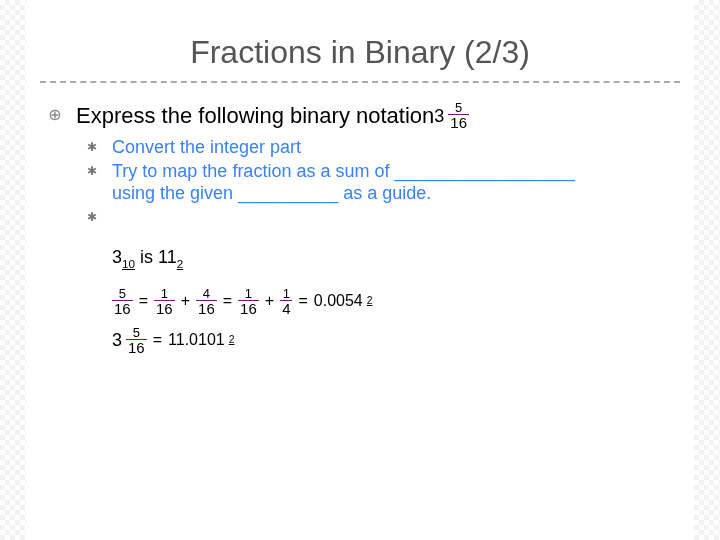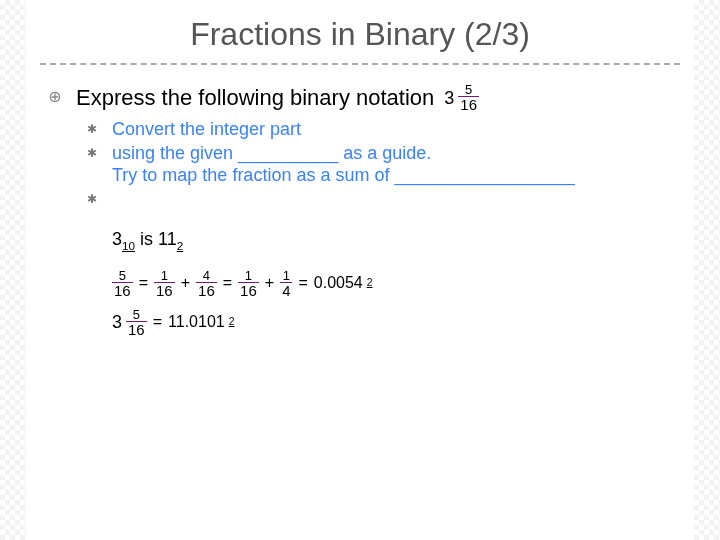--- a/index.html
+++ b/index.html
@@ -10,21 +10,21 @@
     font-family: Arial, Helvetica, sans-serif;
     background: #fff;
     color: #000;
     overflow: hidden;
   }
   .slide {
     position: relative;
     width: 720px;
     height: 540px;
     box-sizing: border-box;
-    padding: 16px 40px 30px 40px;
+    padding: 34px 40px 30px 40px;
   }
   
   .bg-strip {
     position: absolute;
     top: 0;
     bottom: 0;
     width: 26px;
     background-image:
       linear-gradient(45deg, rgba(0,0,0,0.05) 25%, transparent 25%, transparent 75%, rgba(0,0,0,0.05) 75%),
       linear-gradient(45deg, rgba(0,0,0,0.05) 25%, transparent 25%, transparent 75%, rgba(0,0,0,0.05) 75%);
@@ -65,21 +65,20 @@
   .l1-content {
     flex: 1 1 auto;
   }
   .l1-text {
     font-size: 22px;
     color: #000;
     line-height: 28px;
     margin-bottom: 6px;
     display: flex;
     align-items: center;
-    gap: 10px;
   }
 
   .level2 {
     display: flex;
     align-items: flex-start;
     margin-left: 8px;
     margin-top: 2px;
   }
   .bullet-l2 {
     flex: 0 0 auto;
@@ -159,22 +158,22 @@
       </div>
 
       <div class="level2">
         <div class="bullet-l2">✱</div>
         <div class="l2-text">Convert the integer part</div>
       </div>
 
       <div class="level2">
         <div class="bullet-l2">✱</div>
         <div class="l2-text">
+          <div>Try to map the fraction as a sum of __________________</div>
           <div>using the given __________ as a guide.</div>
-          <div>Try to map the fraction as a sum of __________________</div>
         </div>
       </div>
 
       <div class="level2">
         <div class="bullet-l2">✱</div>
       </div>
 
       <div class="extra-block">
         <div>
           <span>3</span><sub>10</sub><span> is 11</span><sub>2</sub>

